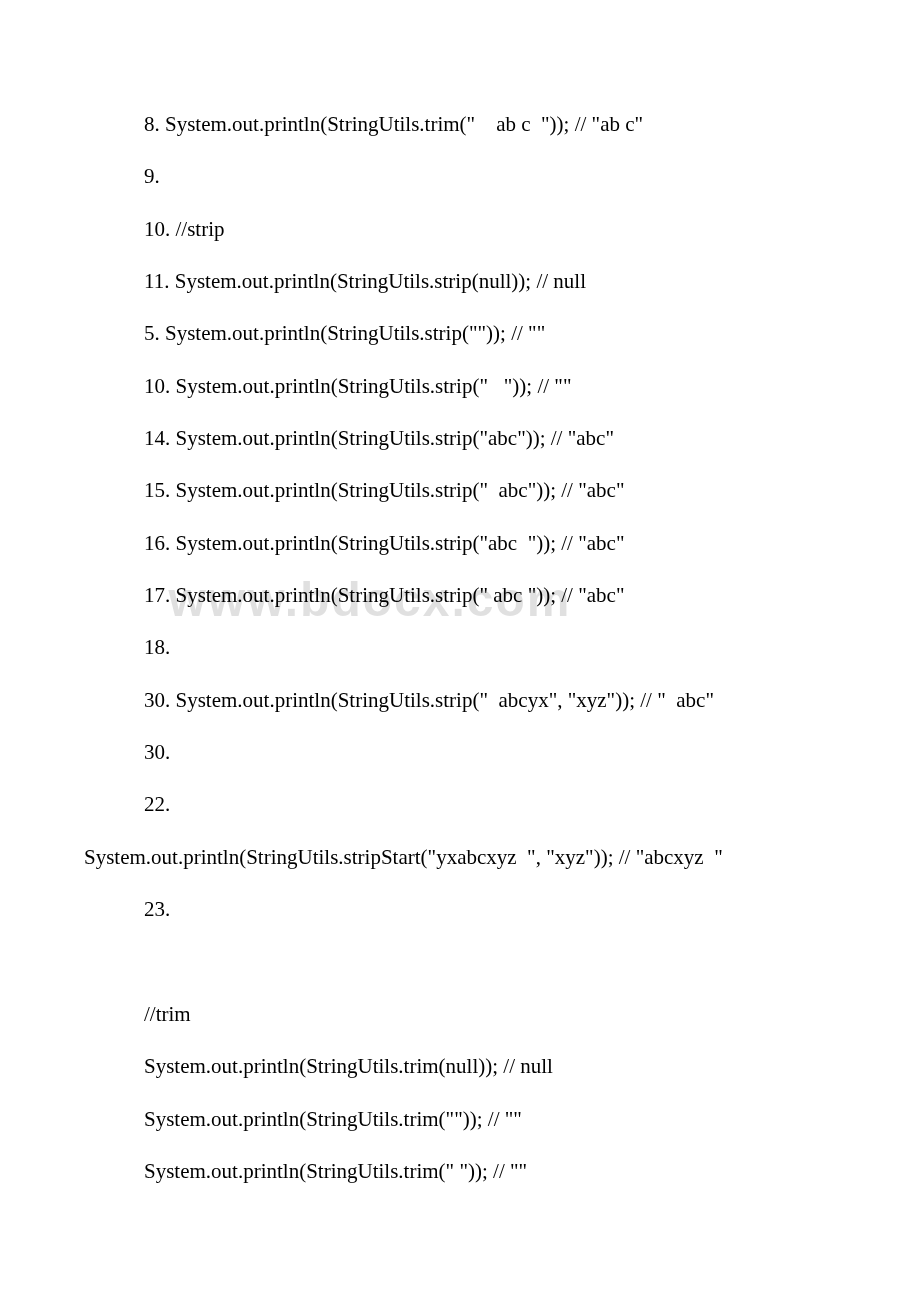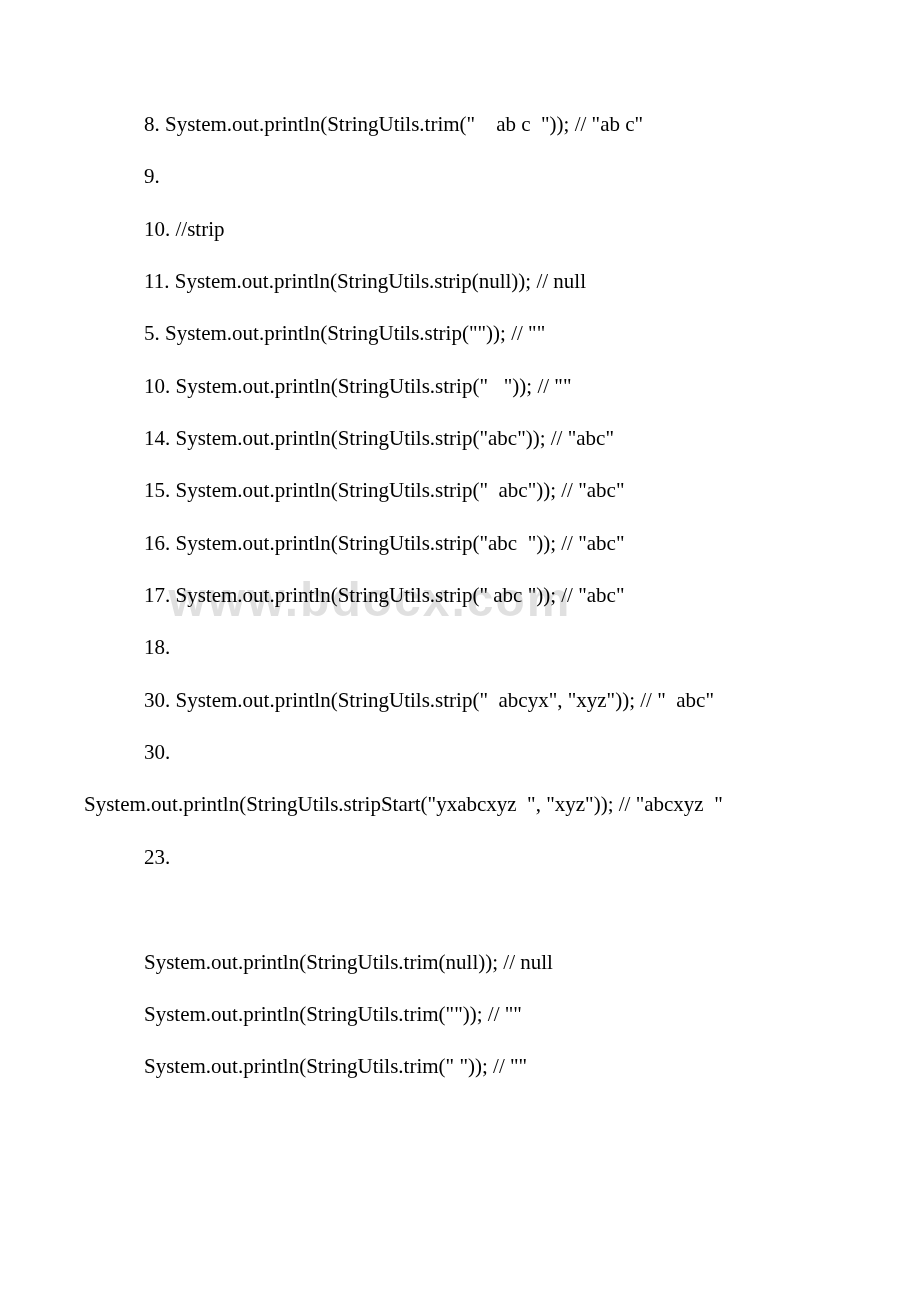--- a/index.html
+++ b/index.html
@@ -55,19 +55,21 @@
     <div class="line indent">11. System.out.println(StringUtils.strip(null)); // null</div>
     <div class="line indent">5. System.out.println(StringUtils.strip("")); // ""</div>
     <div class="line indent">10. System.out.println(StringUtils.strip("   ")); // ""</div>
     <div class="line indent">14. System.out.println(StringUtils.strip("abc")); // "abc"</div>
     <div class="line indent">15. System.out.println(StringUtils.strip("  abc")); // "abc"</div>
     <div class="line indent">16. System.out.println(StringUtils.strip("abc  ")); // "abc"</div>
     <div class="line indent">17. System.out.println(StringUtils.strip(" abc ")); // "abc"</div>
     <div class="line indent">18.</div>
     <div class="line indent">30. System.out.println(StringUtils.strip("  abcyx", "xyz")); // "  abc"</div>
     <div class="line indent">30.</div>
+    <div class="line indent">22.</div>
     <div class="line noindent">System.out.println(StringUtils.stripStart("yxabcxyz  ", "xyz")); // "abcxyz  "</div>
     <div class="line indent">23.</div>
     <div class="line noindent"> </div>
+    <div class="line indent">//trim</div>
     <div class="line indent">System.out.println(StringUtils.trim(null)); // null</div>
     <div class="line indent">System.out.println(StringUtils.trim("")); // ""</div>
     <div class="line indent">System.out.println(StringUtils.trim(" ")); // ""</div>
   </div>
 
 </body></html>

